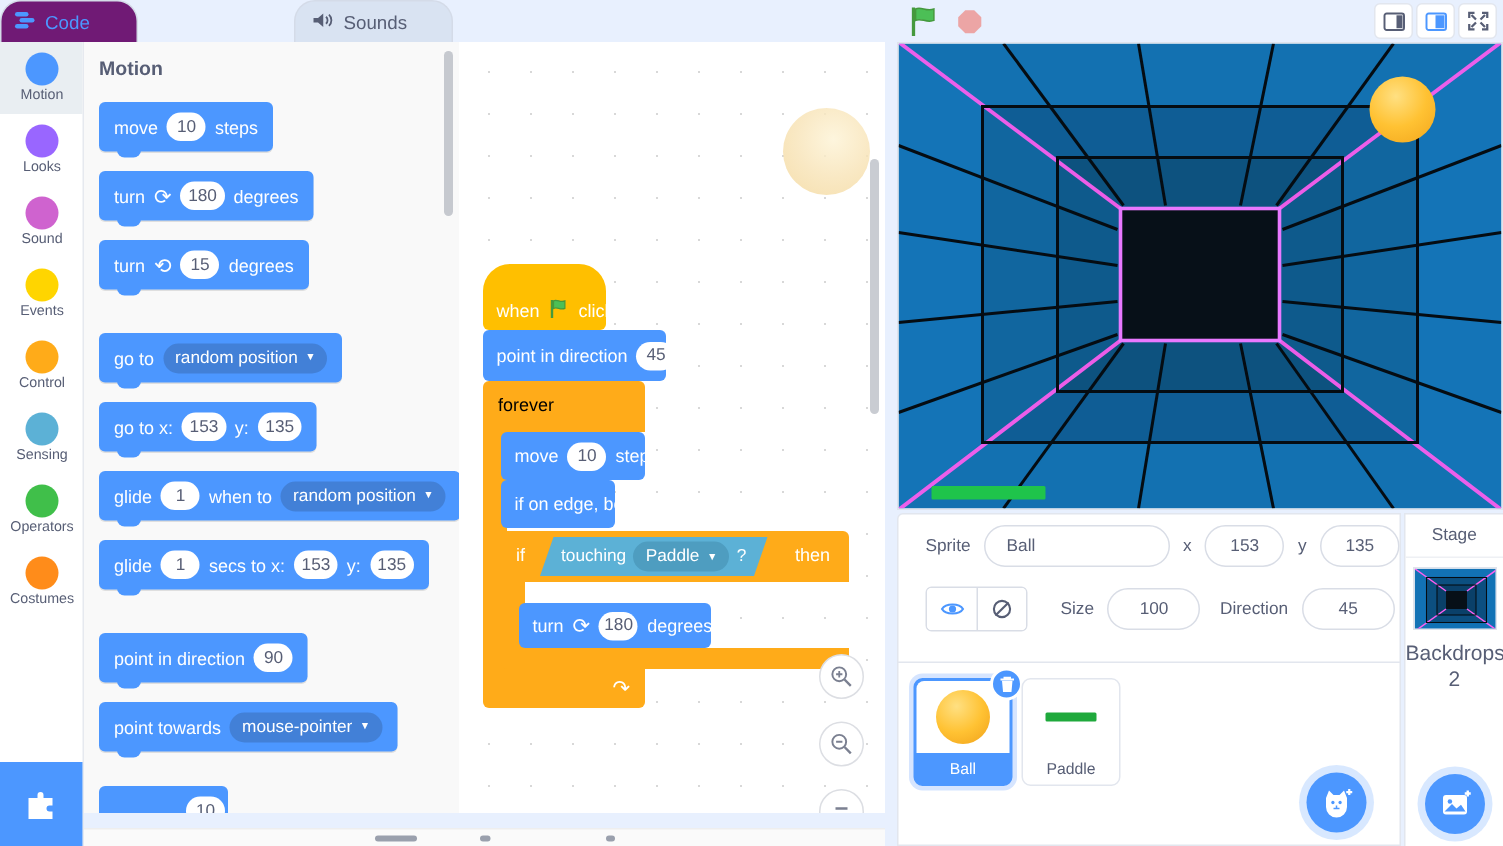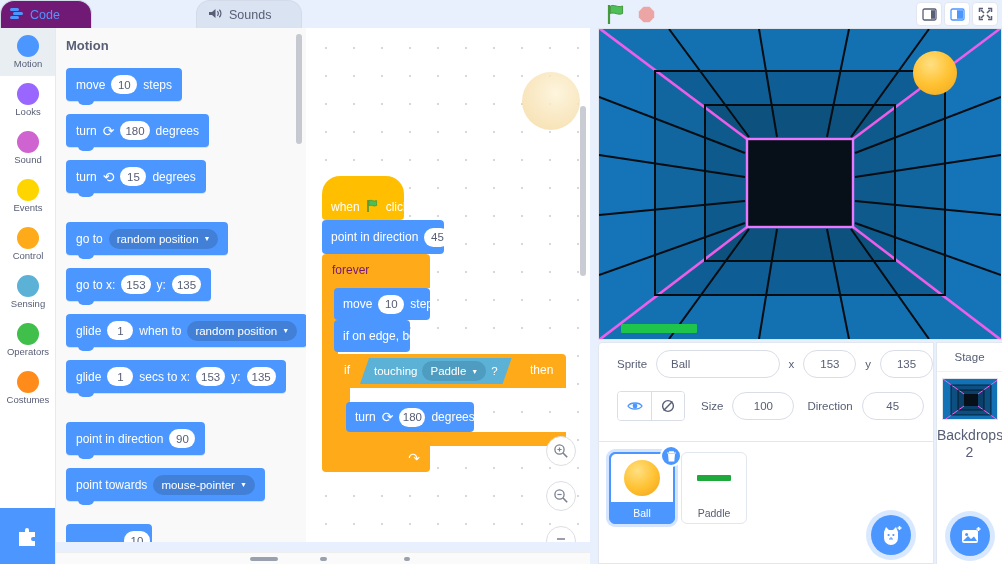--- a/index.html
+++ b/index.html
@@ -308,21 +308,21 @@
       </span>
       <span>clicked</span>
     </div>
 
     <div class="sb sb-motion" style="left:16px; top:192px; width:122px; height:34px;">
       <span>point in direction</span>
       <span class="num">45</span>
     </div>
 
     <div style="position:absolute; left:16px; top:226px; width:108px; height:34px; background:#ffab19; border-radius:4px 4px 0 0;">
-      <span style="position:absolute; left:10px; top:9px; font-size:12px; color:#701a75;">forever</span>
+      <span style="position:absolute; left:10px; top:9px; font-size:12px; color:#000000;">forever</span>
     </div>
     <div style="position:absolute; left:16px; top:260px; width:16px; height:158px; background:#ffab19;"></div>
     <div style="position:absolute; left:16px; top:418px; width:108px; height:26px; background:#ffab19; border-radius:0 0 4px 4px;">
       <span style="position:absolute; right:10px; top:4px; font-size:14px; color:#fff;">↷</span>
     </div>
 
     <div class="sb sb-motion" style="left:28px; top:260px; width:96px; height:32px;">
       <span>move</span>
       <span class="num">10</span>
       <span>steps</span>
@@ -499,21 +499,21 @@
             <circle cx="8" cy="8" r="2.4" fill="#4c97ff"></circle>
           </svg>
         </span>
         <span class="tog">
           <svg width="16" height="16" viewBox="0 0 16 16">
             <circle cx="8" cy="8" r="5.4" fill="none" stroke="#575e75" stroke-width="1.4"></circle>
             <line x1="3.6" y1="12.4" x2="12.4" y2="3.6" stroke="#575e75" stroke-width="1.4"></line>
           </svg>
         </span>
       </span>
-      <span style="margin-left:7px">Size</span>
+      <span style="margin-left:13px">Size</span>
       <span class="ifield" style="width:62px;">100</span>
       <span style="margin-left:4px">Direction</span>
       <span class="ifield" style="width:62px;">45</span>
     </div>
   </div>
 
   <div class="spritelist">
     <div class="sprtile sel" style="left:10px; top:10px;">
       <div class="thumb">
         <span style="width:36px;height:36px;border-radius:50%;display:block;

